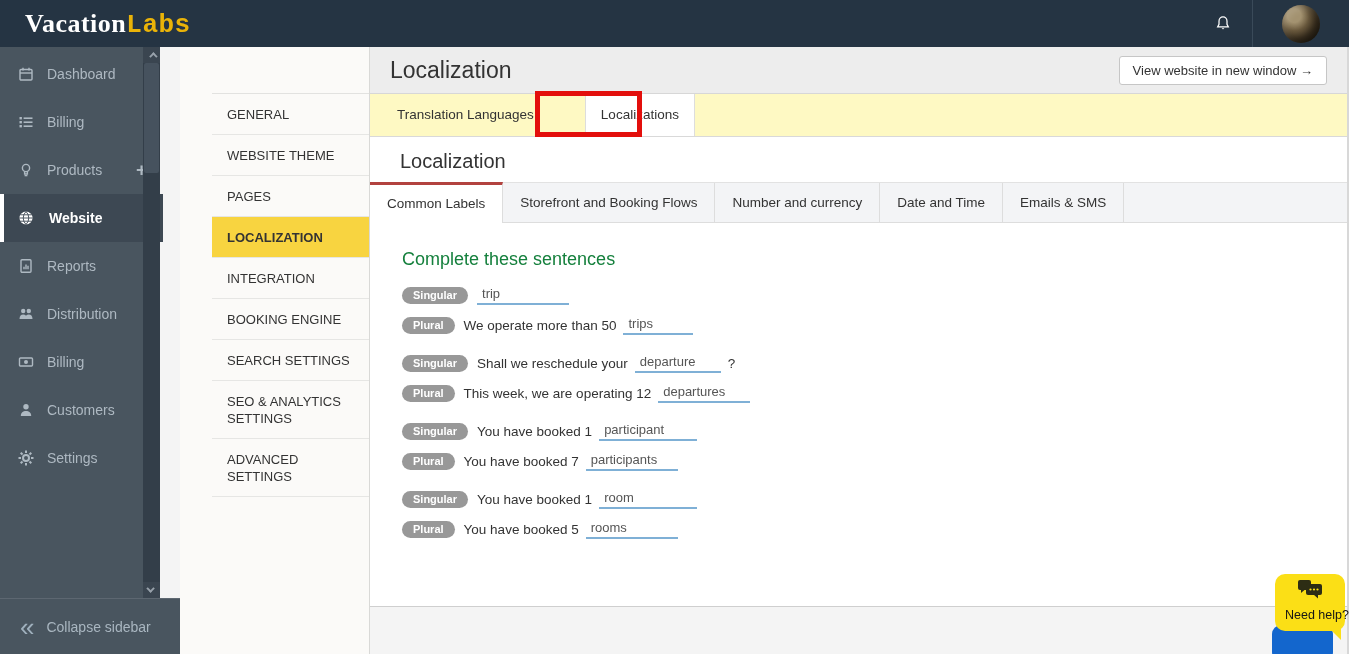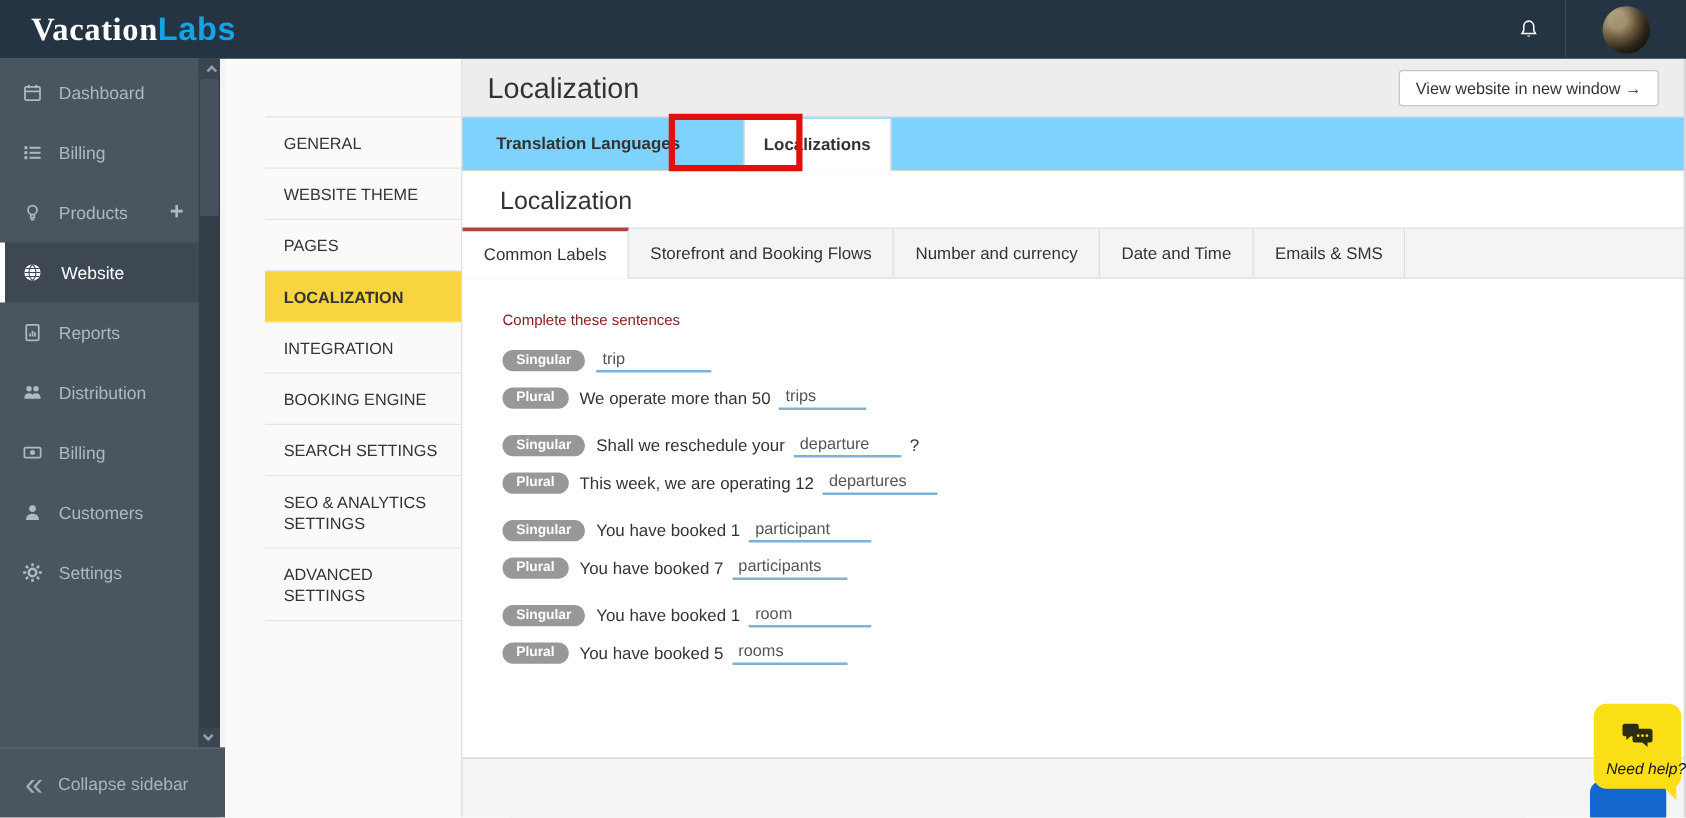--- a/index.html
+++ b/index.html
@@ -5,36 +5,36 @@
   * { margin:0; padding:0; box-sizing:border-box; }
   html,body { width:1349px; height:654px; }
   body { position:relative; overflow:hidden; background:#f4f4f4;
          font-family:"Liberation Sans", sans-serif; color:#333; }
 
   
   .topbar { position:absolute; top:0; left:0; width:1349px; height:47px;
             background:#253443; display:flex; align-items:center; z-index:30; }
   .brand { padding-left:25px; font-size:26px; font-weight:bold; letter-spacing:.5px; }
   .brand .b1 { color:#ffffff;font-family:Liberation Serif, serif; }
-  .brand .b2 { color:#0ea5e9; }
+  .brand .b2 { color:#eab308;font-family:Liberation Mono, monospace; }
   .topbar-spacer { flex:1; }
   .bell-btn { width:58px; height:47px; display:flex; align-items:center; justify-content:center; cursor:pointer; }
   .topbar-divider { width:1px; height:47px; background:#3a4a59; }
   .avatar-wrap { width:96px; height:47px; display:flex; align-items:center; justify-content:center; }
   .avatar { width:38px; height:38px; border-radius:50%; cursor:pointer;
             background:radial-gradient(circle at 32% 28%, #a39270 0 18%, #6b5a3e 40%, #473a26 62%, #2a2215 85%, #1c1810);
             box-shadow: inset -6px -5px 8px rgba(0,0,0,.45), inset 4px 4px 6px rgba(255,255,255,.12); }
 
   
-  .sidebar { position:absolute; top:47px; left:0; width:176px; bottom:0; background:#49555f; }
+  .sidebar { position:absolute; top:47px; left:0; width:160px; bottom:0; background:#49555f; }
   .side-nav { position:absolute; top:0; left:0; width:163px; bottom:56px; padding-top:3px; }
   .nav-item { height:48px; display:flex; align-items:center; gap:13px; padding-left:18px;
               color:#aeb9c2; font-size:14px; cursor:pointer; }
   .nav-item .nav-ic { width:16px; height:16px; flex:0 0 16px; display:flex; align-items:center; justify-content:center; }
-  .nav-item.active { background:#3d4853; color:#ffffff; font-weight:normal;
+  .nav-item.active { background:#3d4853; color:#ffffff; font-weight:bold;
                      border-left:4px solid #ffffff; padding-left:14px;gap:15px; }
   .nav-plus { margin-left:auto; margin-right:16px; font-size:19px; font-weight:bold; color:#aeb9c2; cursor:pointer; }
 
   .side-scrollbar { position:absolute; top:0; right:0; width:17px; bottom:56px; background:#333e49; }
   .scroll-arrow { position:absolute; left:0; width:17px; height:16px; background:#3a4550;
                   display:flex; align-items:center; justify-content:center; cursor:pointer; }
   .scroll-arrow.up { top:0; } .scroll-arrow.down { bottom:0; }
   .chev { width:6px; height:6px; border-top:2px solid #97a1aa; border-right:2px solid #97a1aa; }
   .chev.up { transform:rotate(-45deg) translateY(2px); }
   .chev.down { transform:rotate(135deg) translateY(2px); }
@@ -55,57 +55,57 @@
 
   
   .main { position:absolute; top:47px; left:370px; right:0; bottom:0; }
   .main-header { height:47px; background:#ededed; border-bottom:1px solid #d7d7d7;
                  display:flex; align-items:center; justify-content:space-between; padding:0 22px 0 20px; }
   .page-title { font-size:23px; font-weight:400; color:#333; }
   .view-site-btn { background:#ffffff; border:1px solid #c6c6c6; border-radius:3px;
                    padding:6px 13px; font-size:13px; color:#333; cursor:pointer;
                    font-family:"Liberation Sans", sans-serif; }
 
-  .tabbar { height:43px; background:#7dd3fc; border-bottom:1px solid #d9d9d9;
-            display:flex; align-items:flex-end; padding-left:12px;font-weight:bold; }
+  .tabbar { height:43px; background:#fef9c3; border-bottom:1px solid #d9d9d9;
+            display:flex; align-items:flex-start; padding-left:12px; }
   .tab { padding:0 15px; line-height:42px; font-size:13.5px; color:#333; cursor:pointer; }
   .tab.active { background:#ffffff; border-left:1px solid #ddd; border-right:1px solid #ddd; margin-bottom:-1px;margin-left:36px; }
 
   .red-box { position:absolute; left:165px; top:44px; width:107px; height:46px;
              border:5px solid #e30f0c; z-index:20; pointer-events:none; }
 
   .card { position:absolute; top:90px; left:0; right:0; bottom:47px;
           background:#ffffff; border-bottom:1px solid #cfcfcf; }
   .card-title { padding:13px 0 12px 30px; font-size:20px; font-weight:400; color:#333; height:45px; }
 
   .subtabs { display:flex; align-items:stretch; height:41px; background:#f3f4f6;
              border-top:1px solid #e2e2e2; border-bottom:1px solid #ddd; }
   .subtab { padding:0 17px; line-height:40px; font-size:13.5px; color:#333;
             border-right:1px solid #ddd; cursor:pointer; white-space:nowrap; }
   .subtab.active { background:#ffffff; border-top:3px solid #b2423f; line-height:37px;
                    margin-top:-1px; margin-bottom:-1px; }
 
   .content { padding:26px 0 0 32px; }
-  .content-heading { font-size:12px; font-weight:400; color:#7f1d1d; margin-bottom:14px; }
+  .content-heading { font-size:18px; font-weight:400; color:#15803d; margin-bottom:14px; }
   .sgroup { margin-bottom:16px; }
   .srow { display:flex; align-items:center; height:22px; margin-bottom:8px; }
   .badge { background:#989898; color:#ffffff; font-size:11px; font-weight:bold;
            padding:0 11px; height:17px; line-height:17px; border-radius:11px; margin-right:9px; }
   .stext { font-size:13.5px; color:#333; margin-right:7px; }
   .sinput { height:19px; border:0; border-bottom:2px solid #7fb0d6; background:transparent;
             font-size:13px; color:#555; padding:0 3px 1px 5px; width:92px;
             font-family:"Liberation Sans", sans-serif; outline:none; }
   .sinput.w70 { width:70px; } .sinput.w86 { width:86px; } .sinput.w98 { width:98px; }
   .suffix { font-size:13.5px; color:#333; margin-left:7px; }
 
   .right-edge { position:absolute; top:47px; right:0; width:2px; bottom:0; background:#d8d8d8; }
 
   
   .help-widget { position:absolute; right:4px; bottom:23px; z-index:40; background:#fbdf16;
-                 border-radius:10px; padding:15px 10px 9px 10px; width:70px; text-align:center; cursor:pointer;font-style:italic; }
+                 border-radius:10px; padding:5px 10px 9px 10px; width:70px; text-align:center; cursor:pointer; }
   .help-widget::after { content:""; position:absolute; bottom:-9px; right:4px; width:0; height:0;
                         border-top:14px solid #fbdf16; border-left:14px solid transparent; }
   .help-label { font-size:12.5px; color:#161616; margin-top:4px; white-space:nowrap; }
   .chat-launcher { position:absolute; right:16px; bottom:-7px; width:61px; height:36px;
                    background:#1366cd; border-radius:9px; z-index:35; cursor:pointer; }
 
   svg { display:block; }
 </style>
 </head>
 <body>

